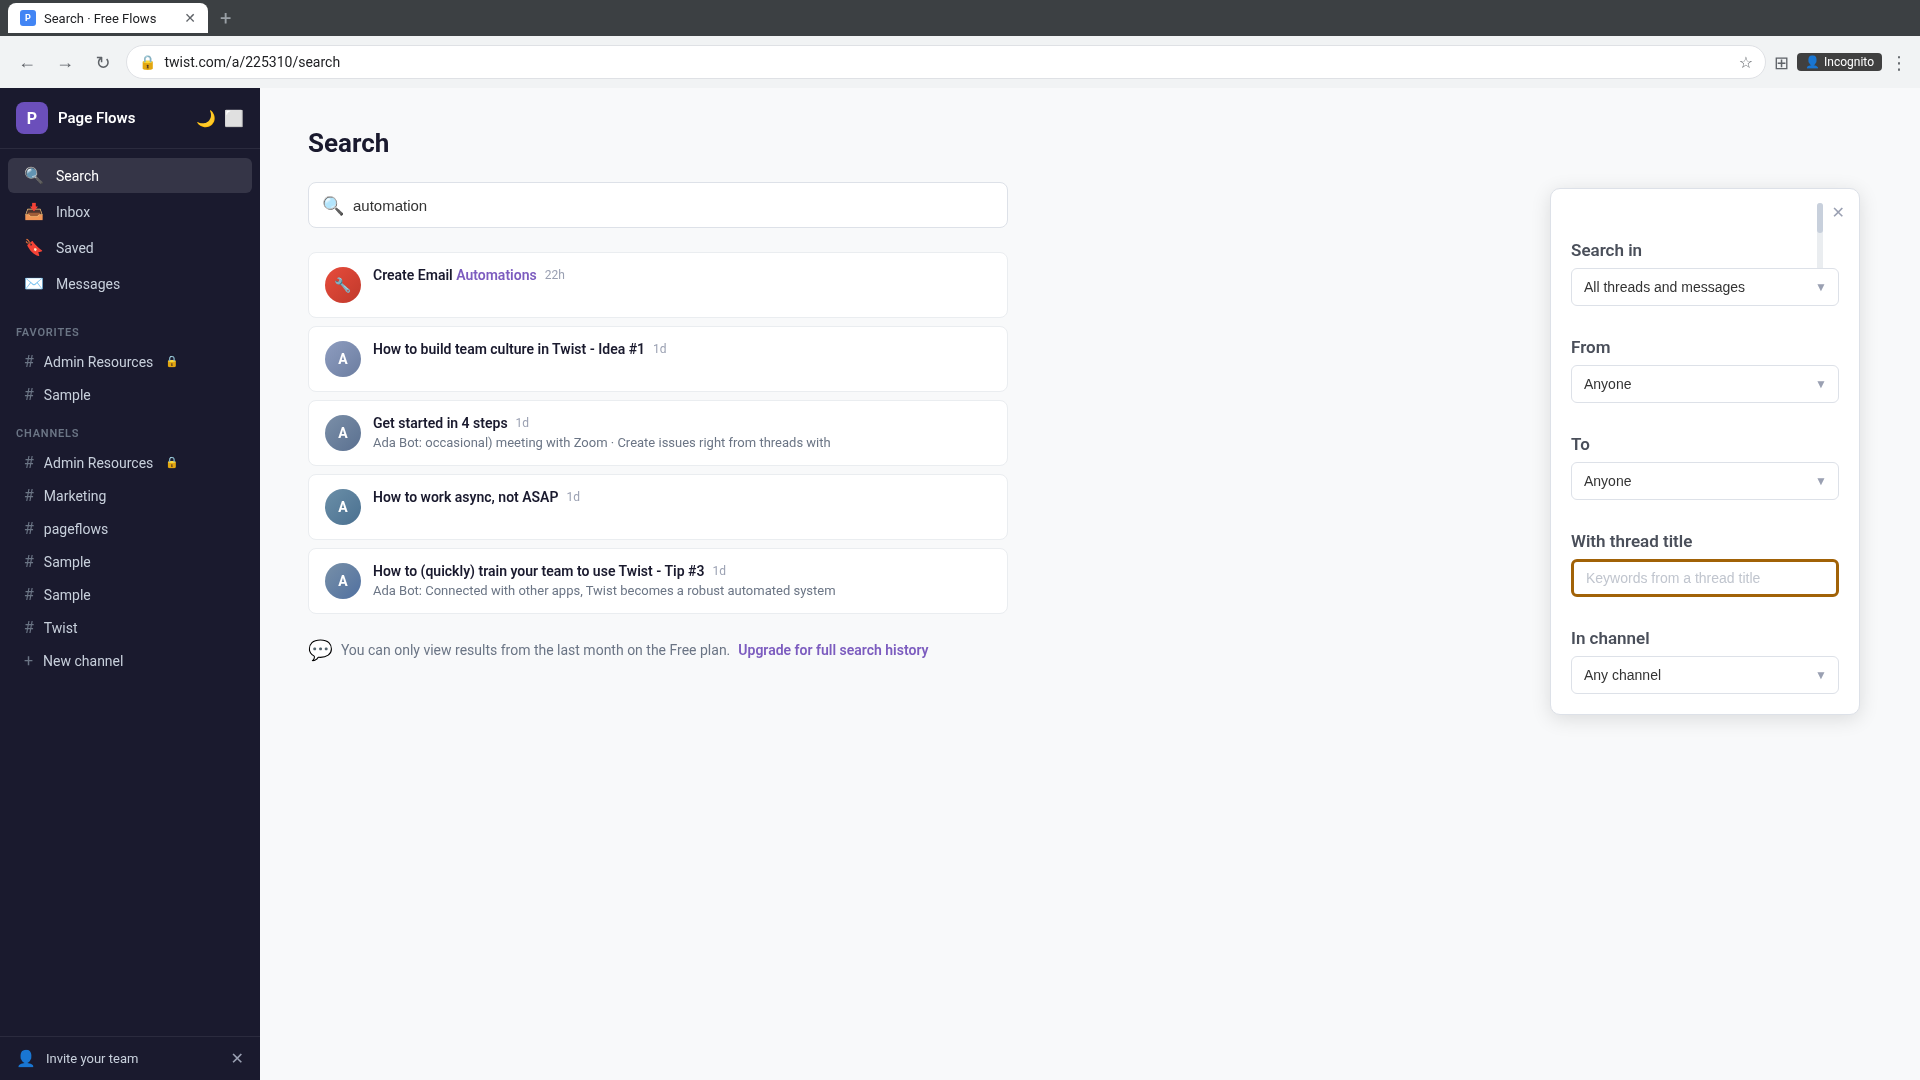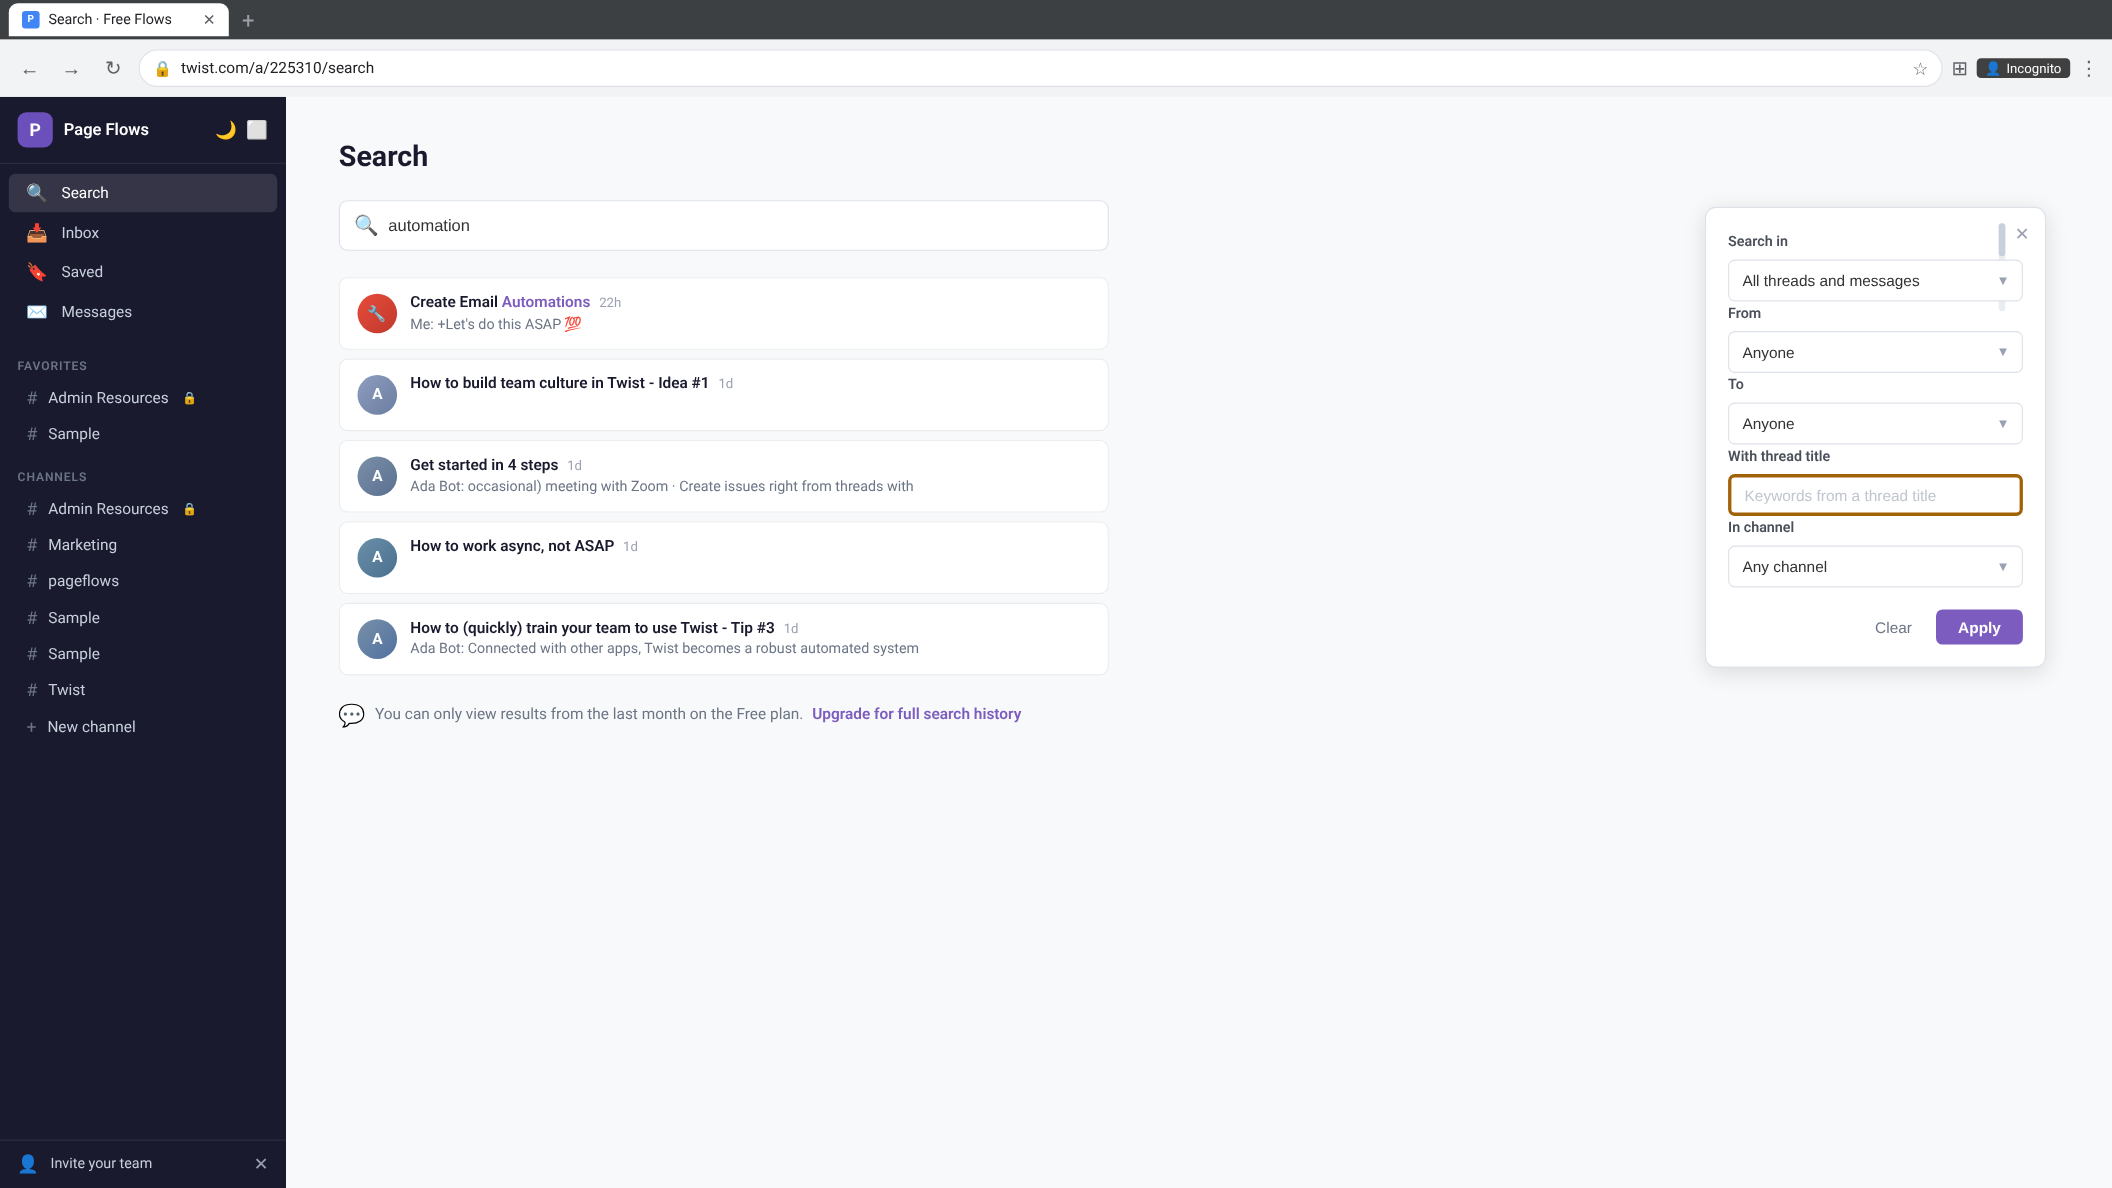--- a/index.html
+++ b/index.html
@@ -278,25 +278,25 @@
       border-radius: 3px;
     }
     .filter-scroll-thumb {
       width: 6px;
       height: 30px;
       background: #c8d0dc;
       border-radius: 3px;
     }
 
     .filter-label {
-      font-size: 13px;
+      font-size: 17px;
       font-weight: 600;
       color: #4a4f5a;
       margin-bottom: 8px;
-      margin-top: 4px;
+      margin-top: 31px;
     }
     .filter-label:first-child { margin-top: 0; }
     .filter-select-wrapper {
       position: relative;
     }
     .filter-select-wrapper select {
       width: 100%;
       height: 38px;
       border: 1px solid #dde1e8;
       border-radius: 6px;
@@ -487,21 +487,20 @@
 
         <div class="result-item">
           <div class="result-avatar result-avatar-1">🔧</div>
           <div class="result-content">
             <div class="result-header">
               <span class="result-title">
                 Create Email <span class="highlight">Automations</span>
               </span>
               <span class="result-time">22h</span>
             </div>
-            <div class="result-preview">Me: +Let's do this ASAP 💯</div>
           </div>
         </div>
 
         <div class="result-item">
           <div class="result-avatar result-avatar-2">A</div>
           <div class="result-content">
             <div class="result-header">
               <span class="result-title">How to build team culture in Twist - Idea #1</span>
               <span class="result-time">1d</span>
             </div>
@@ -575,20 +574,16 @@
 
       <div class="filter-label">With thread title</div>
       <input class="filter-input" type="text" placeholder="Keywords from a thread title" style="">
 
       <div class="filter-label">In channel</div>
       <div class="filter-select-wrapper">
         <select><option>Any channel</option></select>
         <span class="filter-select-arrow">▼</span>
       </div>
 
-      <div class="filter-actions">
-        <button class="btn-clear">Clear</button>
-        <button class="btn-apply">Apply</button>
-      </div>
     </div>
 
   </div>
 </div>
 
 </body></html>

